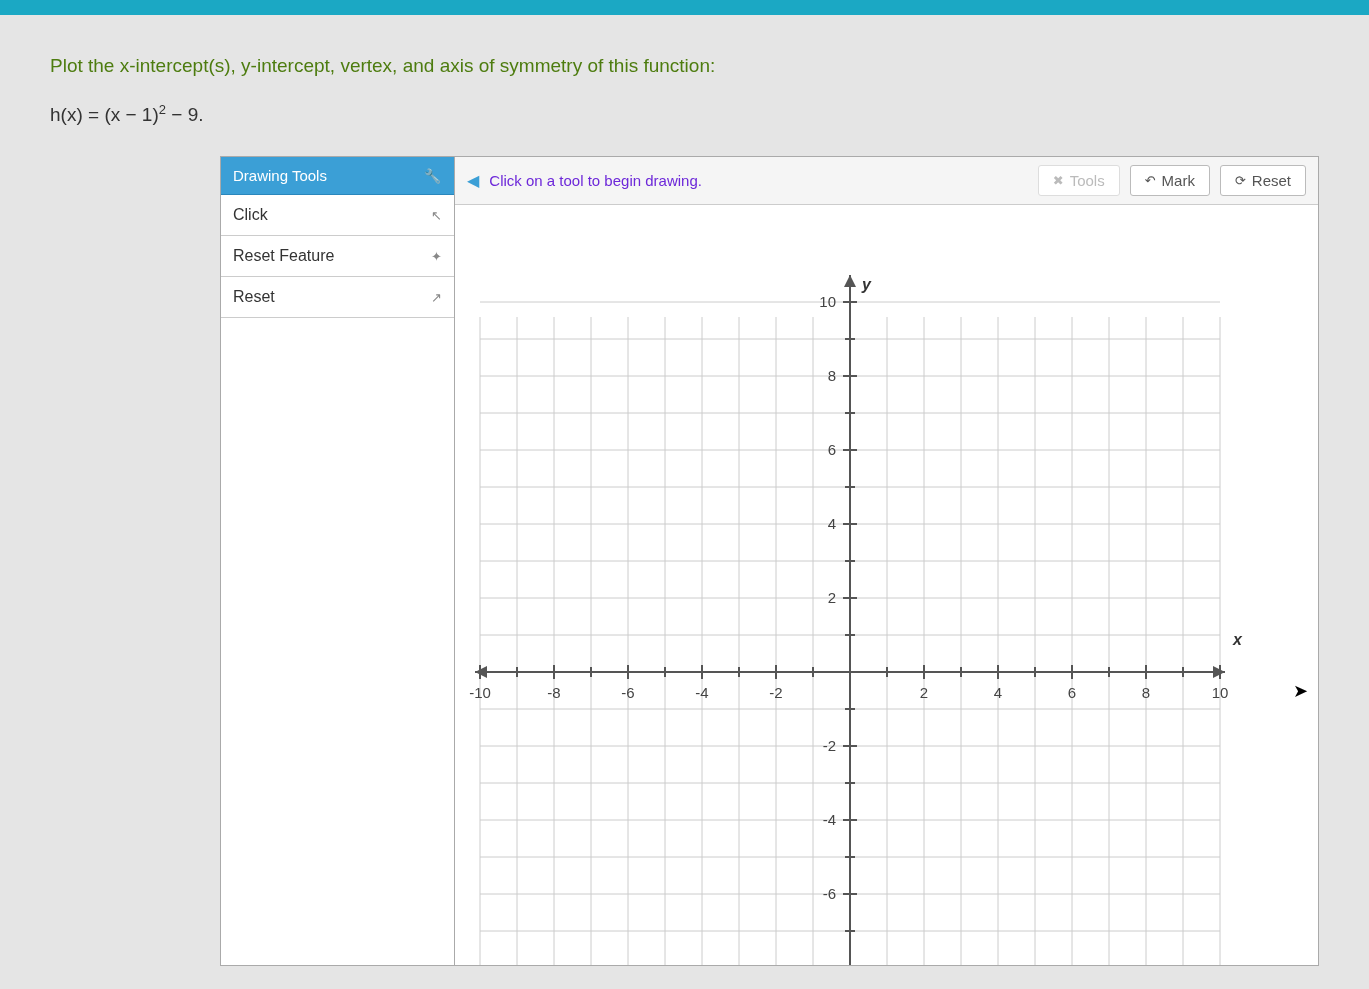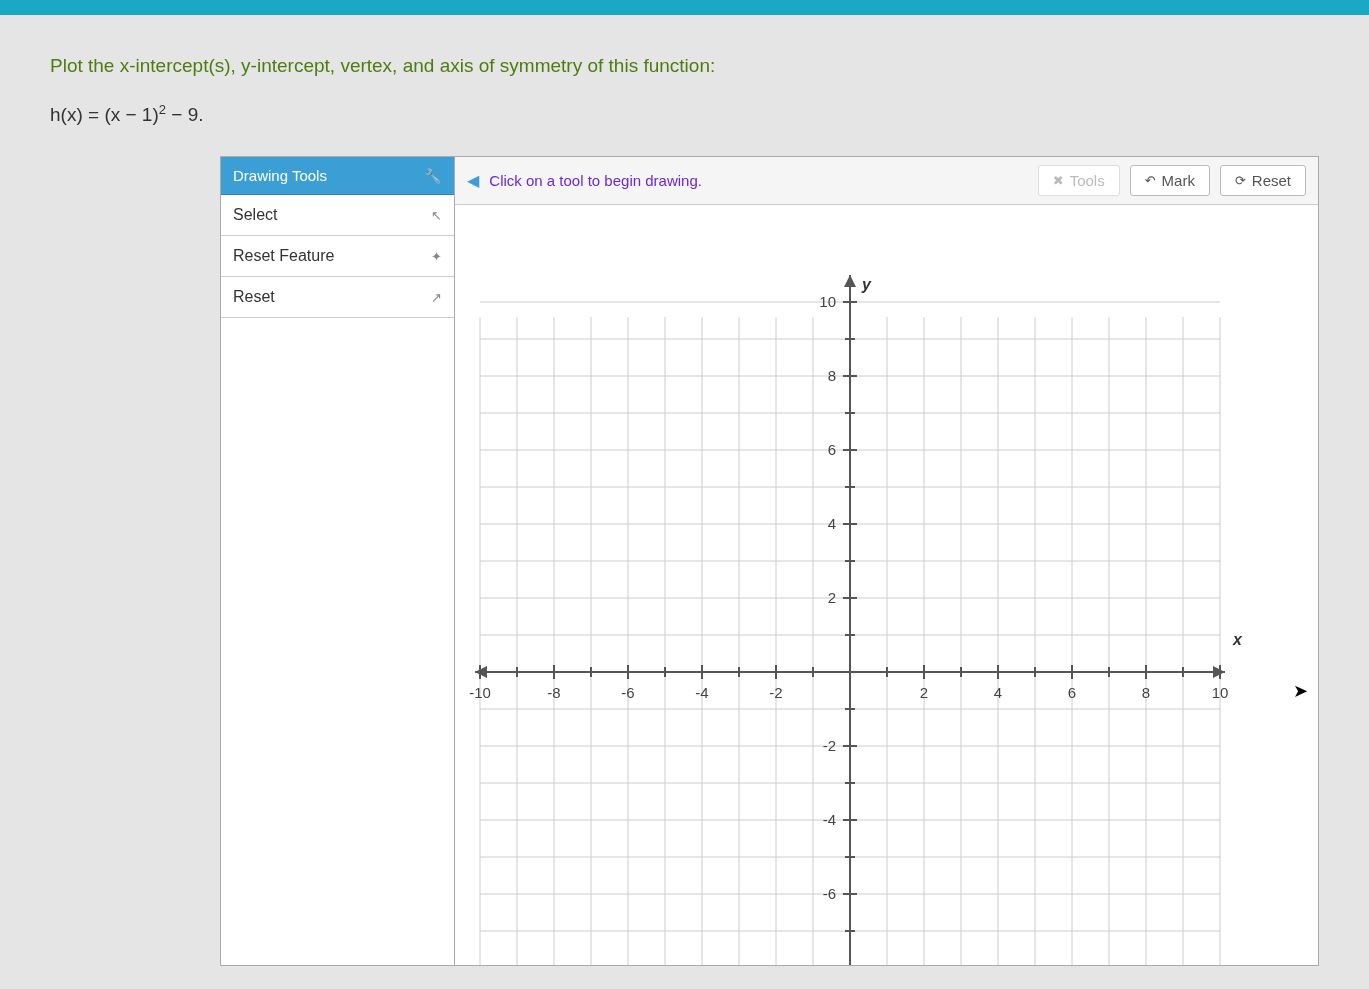--- a/index.html
+++ b/index.html
@@ -140,21 +140,21 @@
     <span>h(x)</span> = <span>(x − 1)</span><sup>2</sup><span> − 9.</span>
   </div>
 
   <div class="workspace">
     <div class="tools-panel">
       <div class="tools-header">
         <span>Drawing Tools</span>
         <span class="wrench-icon">🔧</span>
       </div>
       <div class="tool-item">
-        <span>Select</span>
+        <span>Click</span>
         <span class="tool-icon">↖</span>
       </div>
       <div class="tool-item">
         <span>Reset Feature</span>
         <span class="tool-icon">✦</span>
       </div>
       <div class="tool-item">
         <span>Reset</span>
         <span class="tool-icon">↗</span>
       </div>

